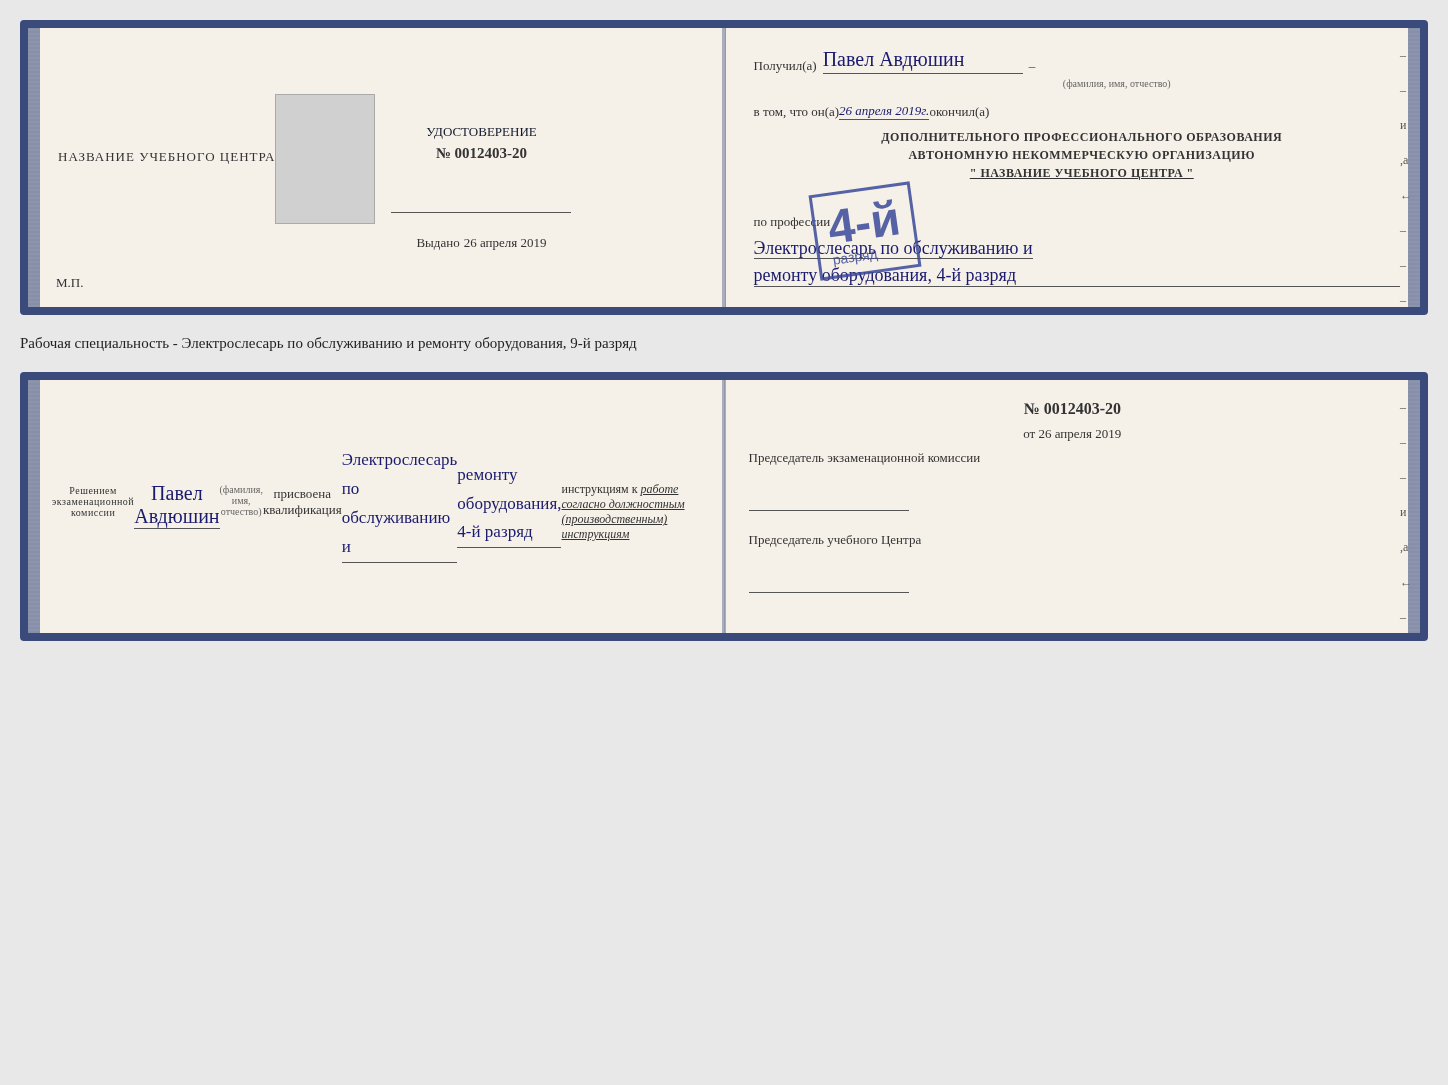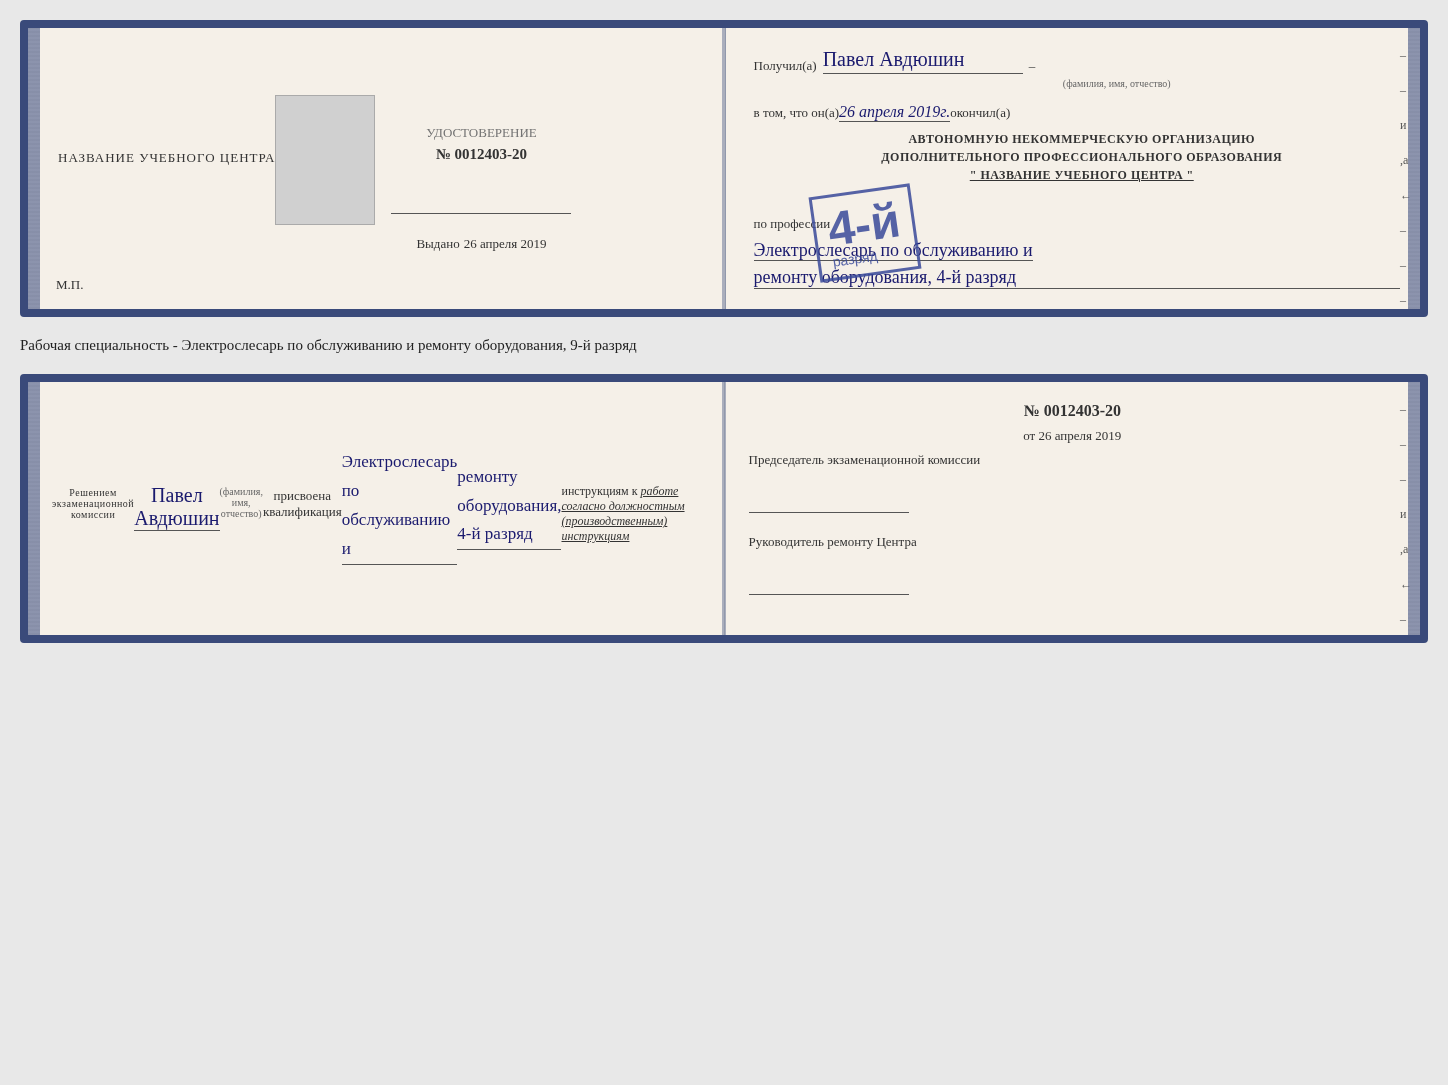--- a/index.html
+++ b/index.html
@@ -92,21 +92,21 @@
       margin-bottom: 20px;
     }
 
     .cert-number-section {
       text-align: center;
       margin-bottom: 30px;
     }
 
     .cert-label {
       font-size: 13px;
-      color: #737373;
+      color: #0f172a;
       display: block;
       margin-bottom: 4px;
     }
 
     .cert-number {
       font-size: 15px;
       font-weight: bold;
       color: #333;
     }
 
@@ -180,21 +180,21 @@
     .vtom-line {
       font-size: 13px;
       color: #333;
       margin-bottom: 8px;
       display: flex;
       align-items: center;
     }
 
     .date-handwritten {
       font-family: 'Segoe Script', 'Comic Sans MS', cursive;
-      font-size: 16px;
+      font-size: 13px;
       color: #1a1a6e;
       font-style: italic;
       border-bottom: 1px solid #555;
     }
 
     .okончил-text {
       font-size: 13px;
       color: #333;
     }
 
@@ -447,22 +447,22 @@
         <span class="date-handwritten">26 апреля 2019г.</span>
         <span class="okончил-text">окончил(а)</span>
       </div>
 
       <div style="position:relative; margin-bottom: 10px;">
         <div class="stamp-overlay">
           <div class="grade-number">4-й</div>
           <div class="grade-text">разряд</div>
         </div>
         <div class="org-block" style="padding-left: 10px;">
+          <div class="org-line">ДОПОЛНИТЕЛЬНОГО ПРОФЕССИОНАЛЬНОГО ОБРАЗОВАНИЯ</div>
           <div class="org-line">АВТОНОМНУЮ НЕКОММЕРЧЕСКУЮ ОРГАНИЗАЦИЮ</div>
-          <div class="org-line">ДОПОЛНИТЕЛЬНОГО ПРОФЕССИОНАЛЬНОГО ОБРАЗОВАНИЯ</div>
           <div class="org-line" style="text-decoration:underline;">" НАЗВАНИЕ УЧЕБНОГО ЦЕНТРА "</div>
         </div>
       </div>
 
       <div class="profession-section">
         <div class="po-professii">по профессии</div>
         <span class="profession-handwritten">Электрослесарь по обслуживанию и</span>
         <span class="profession-line2">ремонту оборудования, 4-й разряд</span>
       </div>
 
@@ -505,21 +505,21 @@
     <div class="doc-right" style="position:relative;">
       <span class="protocol-number">№  0012403-20</span>
       <span class="ot-line">от 26 апреля 2019</span>
 
       <div class="chairman-section">
         <div class="role-title">Председатель экзаменационной комиссии</div>
         <div class="sign-line"></div>
       </div>
 
       <div class="director-section">
-        <div class="role-title">Руководитель ремонту Центра</div>
+        <div class="role-title">Председатель учебного Центра</div>
         <div class="sign-line"></div>
       </div>
 
       <div class="right-spine-items">
         <span>–</span>
         <span>–</span>
         <span>–</span>
         <span>и</span>
         <span>,а</span>
         <span>←</span>

